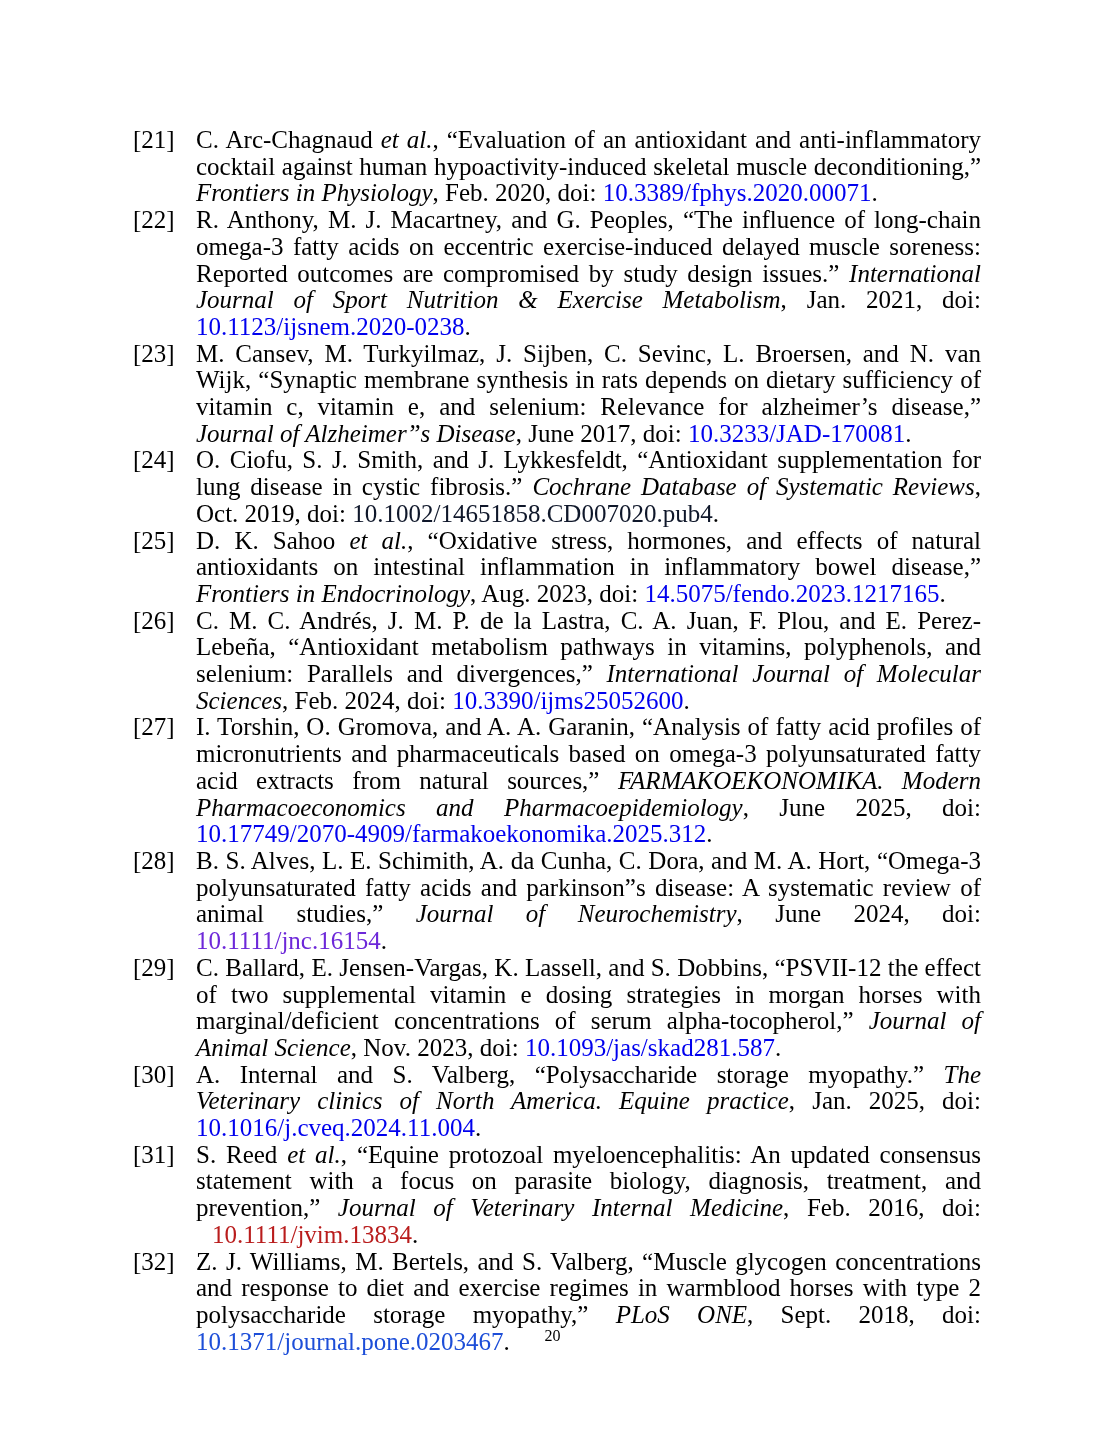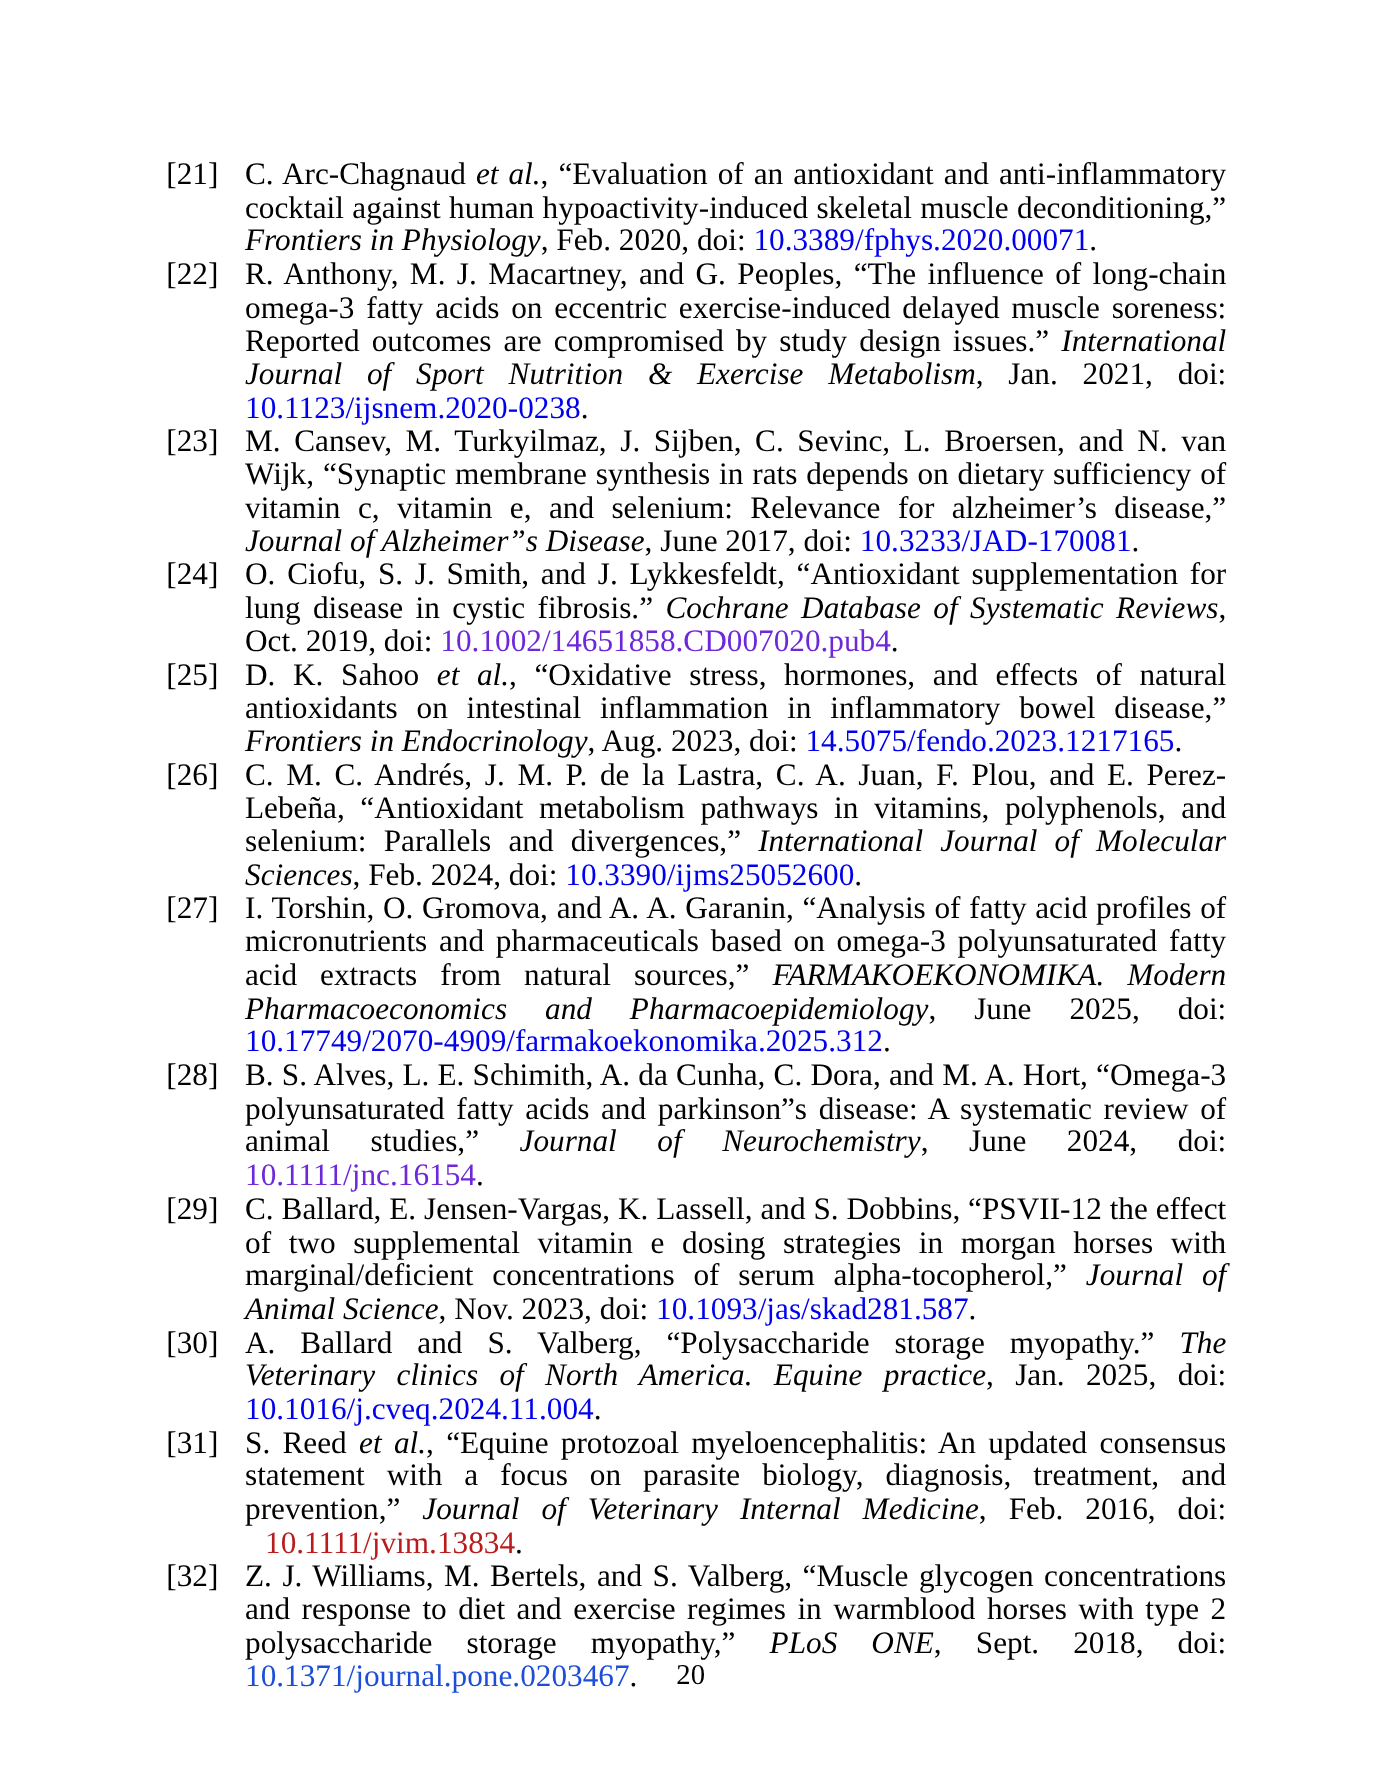--- a/index.html
+++ b/index.html
@@ -38,42 +38,42 @@
   .ref-body a.doi {
     text-decoration: none;
     cursor: pointer;
   }
   .page-number {
     position: absolute;
     top: 1327px;
     left: 0;
     width: 100%;
     text-align: center;
-    font-size: 23px;
+    font-size: 16px;
   }
 </style>
 </head>
 <body>
 
 <div class="refs" id="refs">
     <div class="ref">
       <span class="ref-label">[21]</span>
       <span class="ref-body"><span>C. Arc-Chagnaud </span><em>et al.</em><span>, “Evaluation of an antioxidant and anti-inflammatory cocktail against human hypoactivity-induced skeletal muscle deconditioning,” </span><em>Frontiers in Physiology</em><span>, Feb. 2020, doi: </span><a class="doi" href="#" style="color: rgb(0, 0, 238);">10.3389/fphys.2020.00071</a><span>.</span></span>
     </div>
     <div class="ref">
       <span class="ref-label">[22]</span>
       <span class="ref-body"><span>R. Anthony, M. J. Macartney, and G. Peoples, “The influence of long-chain omega-3 fatty acids on eccentric exercise-induced delayed muscle soreness: Reported outcomes are compromised by study design issues.” </span><em>International Journal of Sport Nutrition &amp; Exercise Metabolism</em><span>, Jan. 2021, doi: </span><a class="doi" href="#" style="color: rgb(0, 0, 238);">10.1123/ijsnem.2020-0238</a><span>.</span></span>
     </div>
     <div class="ref">
       <span class="ref-label">[23]</span>
       <span class="ref-body"><span>M. Cansev, M. Turkyilmaz, J. Sijben, C. Sevinc, L. Broersen, and N. van Wijk, “Synaptic membrane synthesis in rats depends on dietary sufficiency of vitamin c, vitamin e, and selenium: Relevance for alzheimer’s disease,” </span><em>Journal of Alzheimer”s Disease</em><span>, June 2017, doi: </span><a class="doi" href="#" style="color: rgb(0, 0, 238);">10.3233/JAD-170081</a><span>.</span></span>
     </div>
     <div class="ref">
       <span class="ref-label">[24]</span>
-      <span class="ref-body"><span>O. Ciofu, S. J. Smith, and J. Lykkesfeldt, “Antioxidant supplementation for lung disease in cystic fibrosis.” </span><em>Cochrane Database of Systematic Reviews</em><span>, Oct. 2019, doi: </span><a class="doi" href="#" style="color: #6d28d9;">10.1002/14651858.CD007020.pub4</a><span>.</span></span>
+      <span class="ref-body"><span>O. Ciofu, S. J. Smith, and J. Lykkesfeldt, “Antioxidant supplementation for lung disease in cystic fibrosis.” </span><em>Cochrane Database of Systematic Reviews</em><span>, Oct. 2019, doi: </span><a class="doi" href="#" style="color: #0f172a;">10.1002/14651858.CD007020.pub4</a><span>.</span></span>
     </div>
     <div class="ref">
       <span class="ref-label">[25]</span>
       <span class="ref-body"><span>D. K. Sahoo </span><em>et al.</em><span>, “Oxidative stress, hormones, and effects of natural antioxidants on intestinal inflammation in inflammatory bowel disease,” </span><em>Frontiers in Endocrinology</em><span>, Aug. 2023, doi: </span><a class="doi" href="#" style="color: rgb(0, 0, 238);">14.5075/fendo.2023.1217165</a><span>.</span></span>
     </div>
     <div class="ref">
       <span class="ref-label">[26]</span>
       <span class="ref-body"><span>C. M. C. Andrés, J. M. P. de la Lastra, C. A. Juan, F. Plou, and E. Perez-Lebeña, “Antioxidant metabolism pathways in vitamins, polyphenols, and selenium: Parallels and divergences,” </span><em>International Journal of Molecular Sciences</em><span>, Feb. 2024, doi: </span><a class="doi" href="#" style="color: rgb(0, 0, 238);">10.3390/ijms25052600</a><span>.</span></span>
     </div>
     <div class="ref">
@@ -83,21 +83,21 @@
     <div class="ref">
       <span class="ref-label">[28]</span>
       <span class="ref-body"><span>B. S. Alves, L. E. Schimith, A. da Cunha, C. Dora, and M. A. Hort, “Omega-3 polyunsaturated fatty acids and parkinson”s disease: A systematic review of animal studies,” </span><em>Journal of Neurochemistry</em><span>, June 2024, doi: </span><a class="doi" href="#" style="color: #6d28d9;">10.1111/jnc.16154</a><span>.</span></span>
     </div>
     <div class="ref">
       <span class="ref-label">[29]</span>
       <span class="ref-body"><span>C. Ballard, E. Jensen-Vargas, K. Lassell, and S. Dobbins, “PSVII-12 the effect of two supplemental vitamin e dosing strategies in morgan horses with marginal/deficient concentrations of serum alpha-tocopherol,” </span><em>Journal of Animal Science</em><span>, Nov. 2023, doi: </span><a class="doi" href="#" style="color: rgb(0, 0, 238);">10.1093/jas/skad281.587</a><span>.</span></span>
     </div>
     <div class="ref">
       <span class="ref-label">[30]</span>
-      <span class="ref-body"><span>A. Ballard and S. Valberg, “Polysaccharide storage myopathy.” </span><em>The Veterinary clinics of North America. Equine practice</em><span>, Jan. 2025, doi: </span><a class="doi" href="#" style="color: rgb(0, 0, 238); font-family: Liberation Serif, serif;">10.1016/j.cveq.2024.11.004</a><span>.</span></span>
+      <span class="ref-body"><span>A. Internal and S. Valberg, “Polysaccharide storage myopathy.” </span><em>The Veterinary clinics of North America. Equine practice</em><span>, Jan. 2025, doi: </span><a class="doi" href="#" style="color: rgb(0, 0, 238); font-family: Liberation Serif, serif;">10.1016/j.cveq.2024.11.004</a><span>.</span></span>
     </div>
     <div class="ref">
       <span class="ref-label">[31]</span>
       <span class="ref-body"><span>S. Reed </span><em>et al.</em><span>, “Equine protozoal myeloencephalitis: An updated consensus statement with a focus on parasite biology, diagnosis, treatment, and prevention,” </span><em>Journal of Veterinary Internal Medicine</em><span>, Feb. 2016, doi: </span><a class="doi" href="#" style="color: #b91c1c; margin-left: 16px;">10.1111/jvim.13834</a><span>.</span></span>
     </div>
     <div class="ref">
       <span class="ref-label">[32]</span>
       <span class="ref-body"><span>Z. J. Williams, M. Bertels, and S. Valberg, “Muscle glycogen concentrations and response to diet and exercise regimes in warmblood horses with type 2 polysaccharide storage myopathy,” </span><em>PLoS ONE</em><span>, Sept. 2018, doi: </span><a class="doi" href="#" style="color: #1d4ed8;">10.1371/journal.pone.0203467</a><span>.</span></span>
     </div>
   </div>

